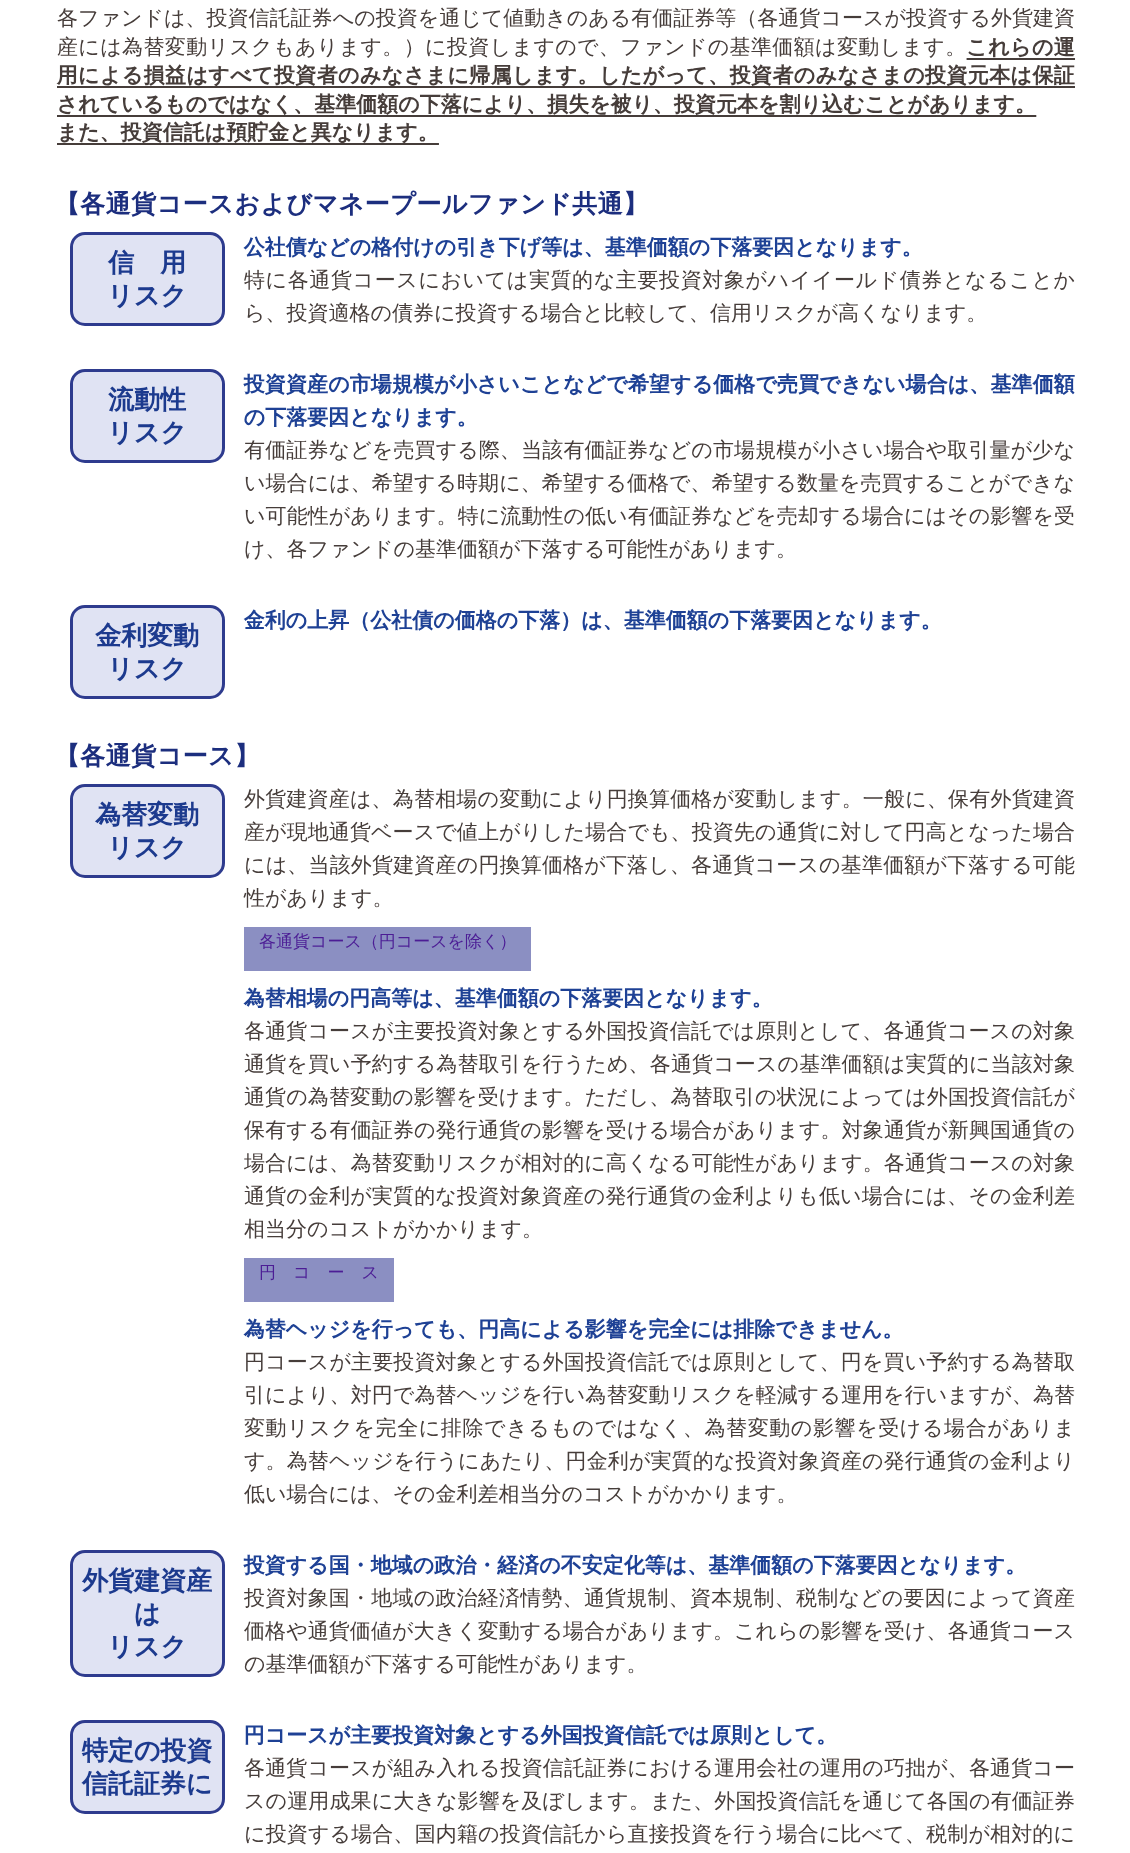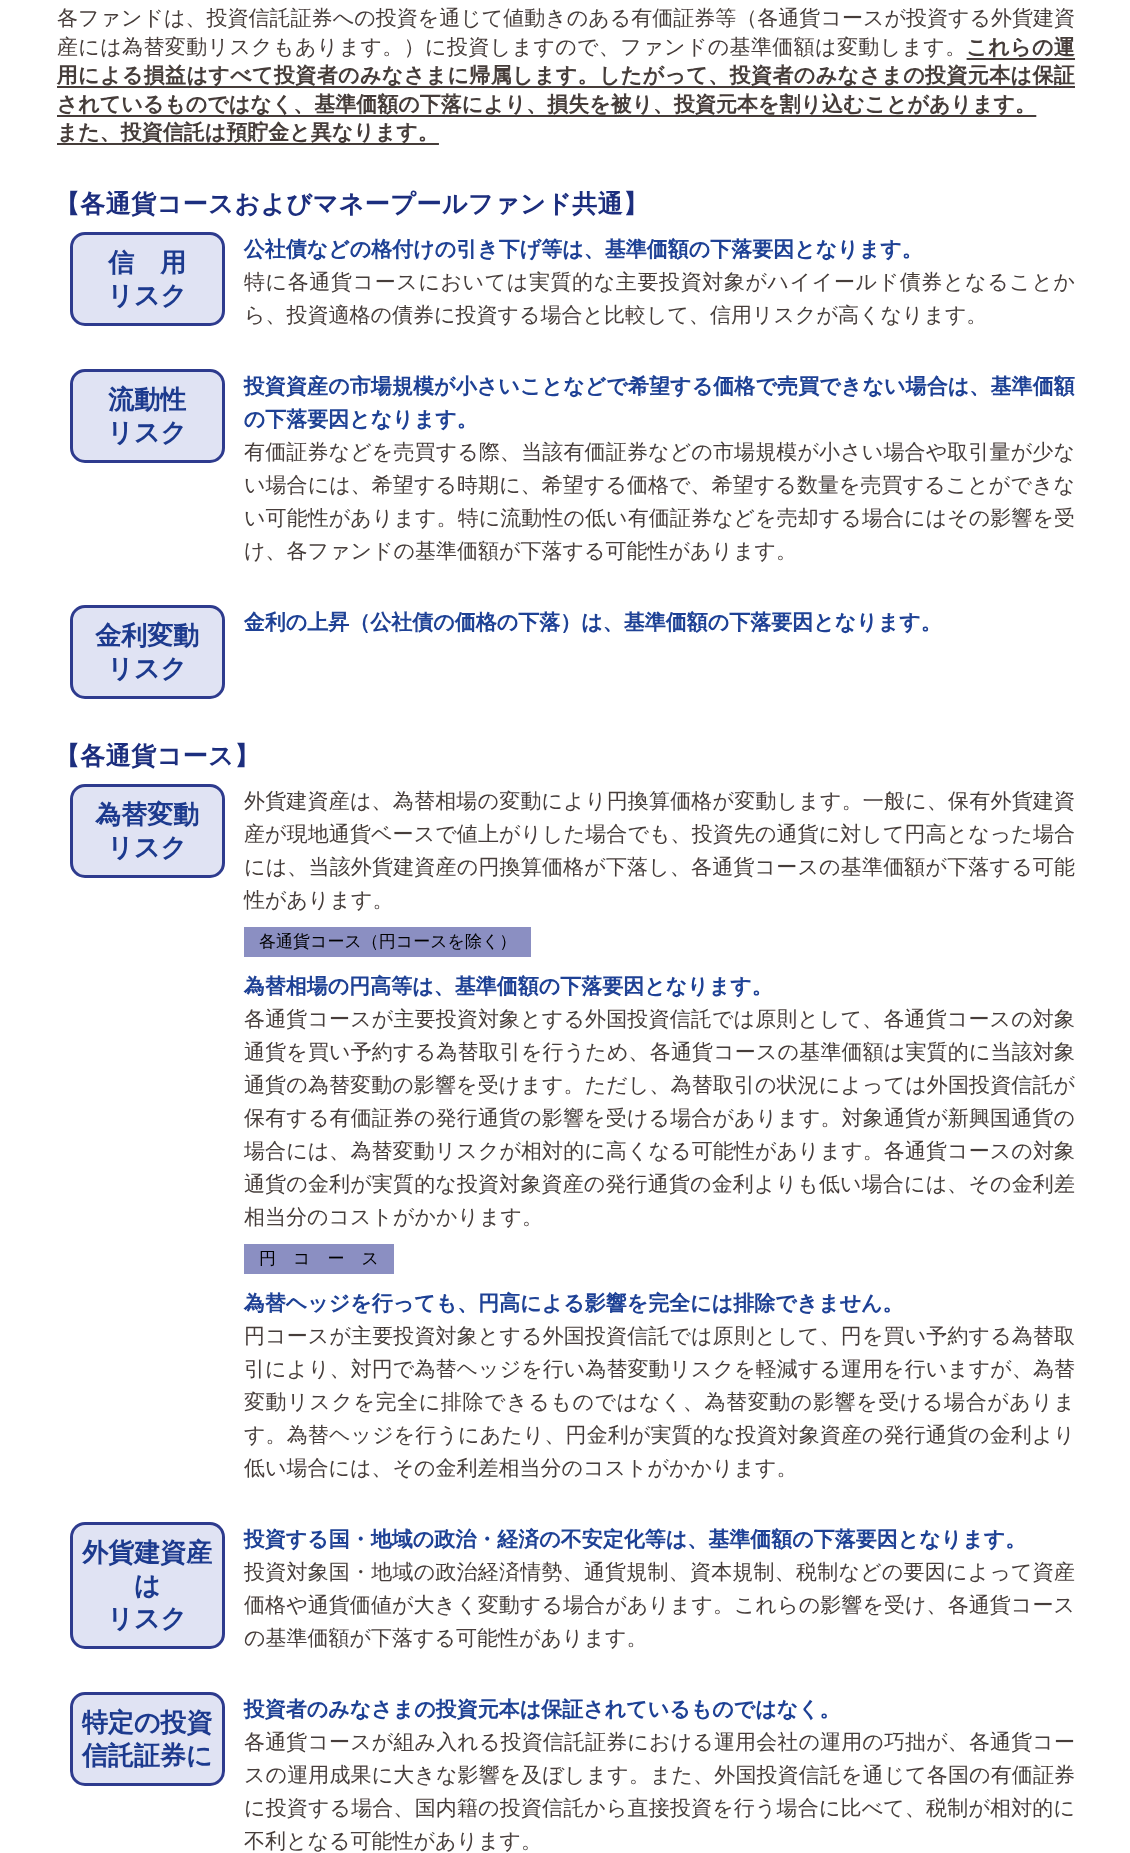--- a/index.html
+++ b/index.html
@@ -58,32 +58,32 @@
     padding: 11px 4px;
   }
   .risk-label span { display: block; }
   .risk-content {
     flex: 1;
     font-size: 21px;
     line-height: 33px;
     text-align: justify;
     color: #463d3a;
   }
-  .risk-content p { margin: 0; }
+  .risk-content p { margin: 0; font-family: Liberation Mono, monospace; }
   .lead {
     color: #1e4195;
     font-weight: 700;
   }
   .badge {
     display: inline-block;
     background: #8b8fc2;
-    color: #000000;
+    color: #4c1d95;
     font-size: 17px;
     line-height: 1;
-    padding: 6px 15px 7px;
+    padding: 6px 15px 21px;
     margin: 11px 0 12px;
   }
 </style>
 </head>
 <body>
 
 <div class="page">
 
   <p class="intro"><span>各ファンドは、投資信託証券への投資を通じて値動きのある有価証券等（各通貨コースが投資する外貨建資産には為替変動リスクもあります。）に投資しますので、ファンドの基準価額は変動します。</span><span class="em">これらの運用による損益はすべて投資者のみなさまに帰属します。したがって、投資者のみなさまの投資元本は保証されているものではなく、基準価額の下落により、損失を被り、投資元本を割り込むことがあります。</span><br>
   <span class="em">また、投資信託は預貯金と異なります。</span></p>
@@ -155,18 +155,18 @@
     </div>
   </div>
 
   <div class="risk-row" style="margin-bottom: 14px;">
     <div class="risk-label">
       <span>特定の投資</span>
       <span>信託証券に</span>
 
     </div>
     <div class="risk-content">
-      <p class="lead">投資者のみなさまの投資元本は保証されているものではなく。</p>
+      <p class="lead">円コースが主要投資対象とする外国投資信託では原則として。</p>
       <p>各通貨コースが組み入れる投資信託証券における運用会社の運用の巧拙が、各通貨コースの運用成果に大きな影響を及ぼします。また、外国投資信託を通じて各国の有価証券に投資する場合、国内籍の投資信託から直接投資を行う場合に比べて、税制が相対的に不利となる可能性があります。</p>
     </div>
   </div>
 
 </div>
 
 </body></html>

